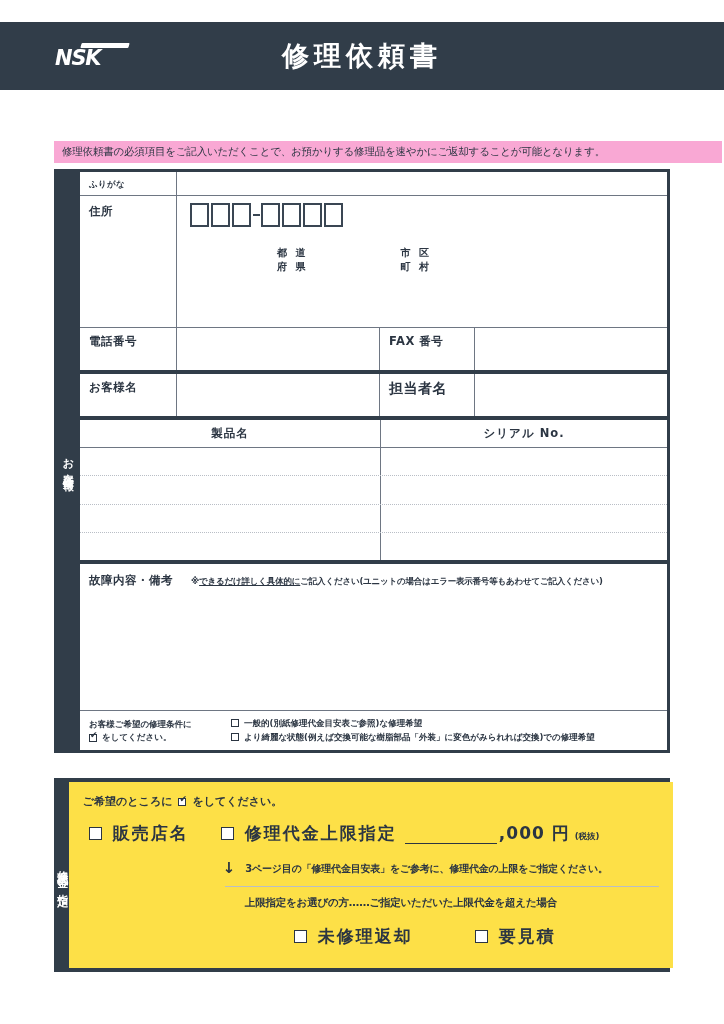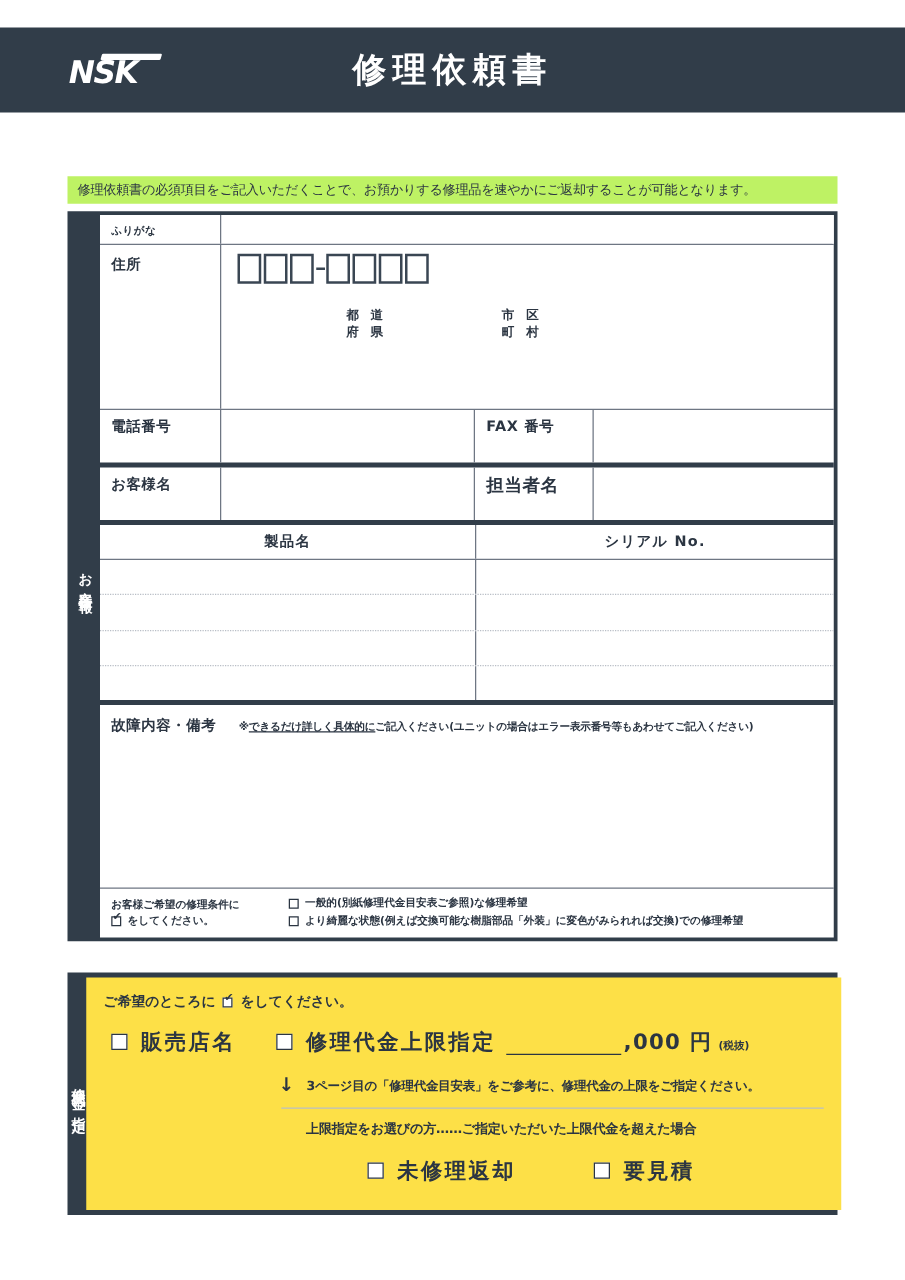--- a/index.html
+++ b/index.html
@@ -20,42 +20,42 @@
     display: flex; align-items: center;
   }
   .logo {
     position: absolute; left: 55px; top: 50%;
     transform: translateY(-50%);
     width: 72px; height: 30px;
   }
   .logo-text {
     font-family: "DejaVu Sans", "Liberation Sans", sans-serif;
     font-style: italic; font-weight: 700;
-    font-size: 25px; letter-spacing: -1.2px;
+    font-size: 21px; letter-spacing: -1.2px;
     color: #ffffff; line-height: 30px;
     position: absolute; left: 0; top: 2px;
   }
   .logo-swoosh {
     position: absolute; left: 26px; top: 2px;
     width: 48px; height: 5px;
     background: #ffffff;
     transform: skewX(-16deg);
     border-radius: 1px;
   }
   .header-title {
     width: 100%; text-align: center;
     color: #ffffff; font-size: 27px; font-weight: 700;
     letter-spacing: 5px;
   }
 
   
   .notice {
     position: absolute; left: 54px; top: 141px;
-    width: 616px; height: 22px;
-    background: #bef264;
+    width: 668px; height: 22px;
+    background: #f9a8d4;
     display: flex; align-items: center;
     padding-left: 8px;
     font-size: 10.5px; color: #2b3542; font-weight: 500;
     letter-spacing: -0.2px;
   }
 
   
   .block1 {
     position: absolute; left: 54px; top: 169px;
     width: 616px; height: 584px;
@@ -121,21 +121,21 @@
     border: 2px solid #3a4653;
     margin-right: 2px; background: #fff;
   }
   .zip-dash { width: 7px; height: 2.5px; background: #3a4653; margin: 0 1px 0 0; }
   .addr-sub {
     position: absolute; left: 100px; top: 50px;
     display: flex; gap: 92px;
     font-size: 10px; font-weight: 700; line-height: 1.35;
     letter-spacing: 3px;
   }
-  .addr-sub div { text-align: right; }
+  .addr-sub div { text-align: right; font-family: Liberation Serif, serif; }
 
   .r-tel { height: 46px; border-bottom: 4px solid #313d49; }
   .r-tel .cell-val-tel { flex: 1; border-right: 1px solid #6e7683; }
   .lbl-fax {
     width: 95px; flex: none; border-right: 1px solid #6e7683;
     font-size: 11.5px; font-weight: 700;
     padding: 6px 0 0 9px; letter-spacing: .5px;
   }
   .fax-val { width: 192px; flex: none; }
 

